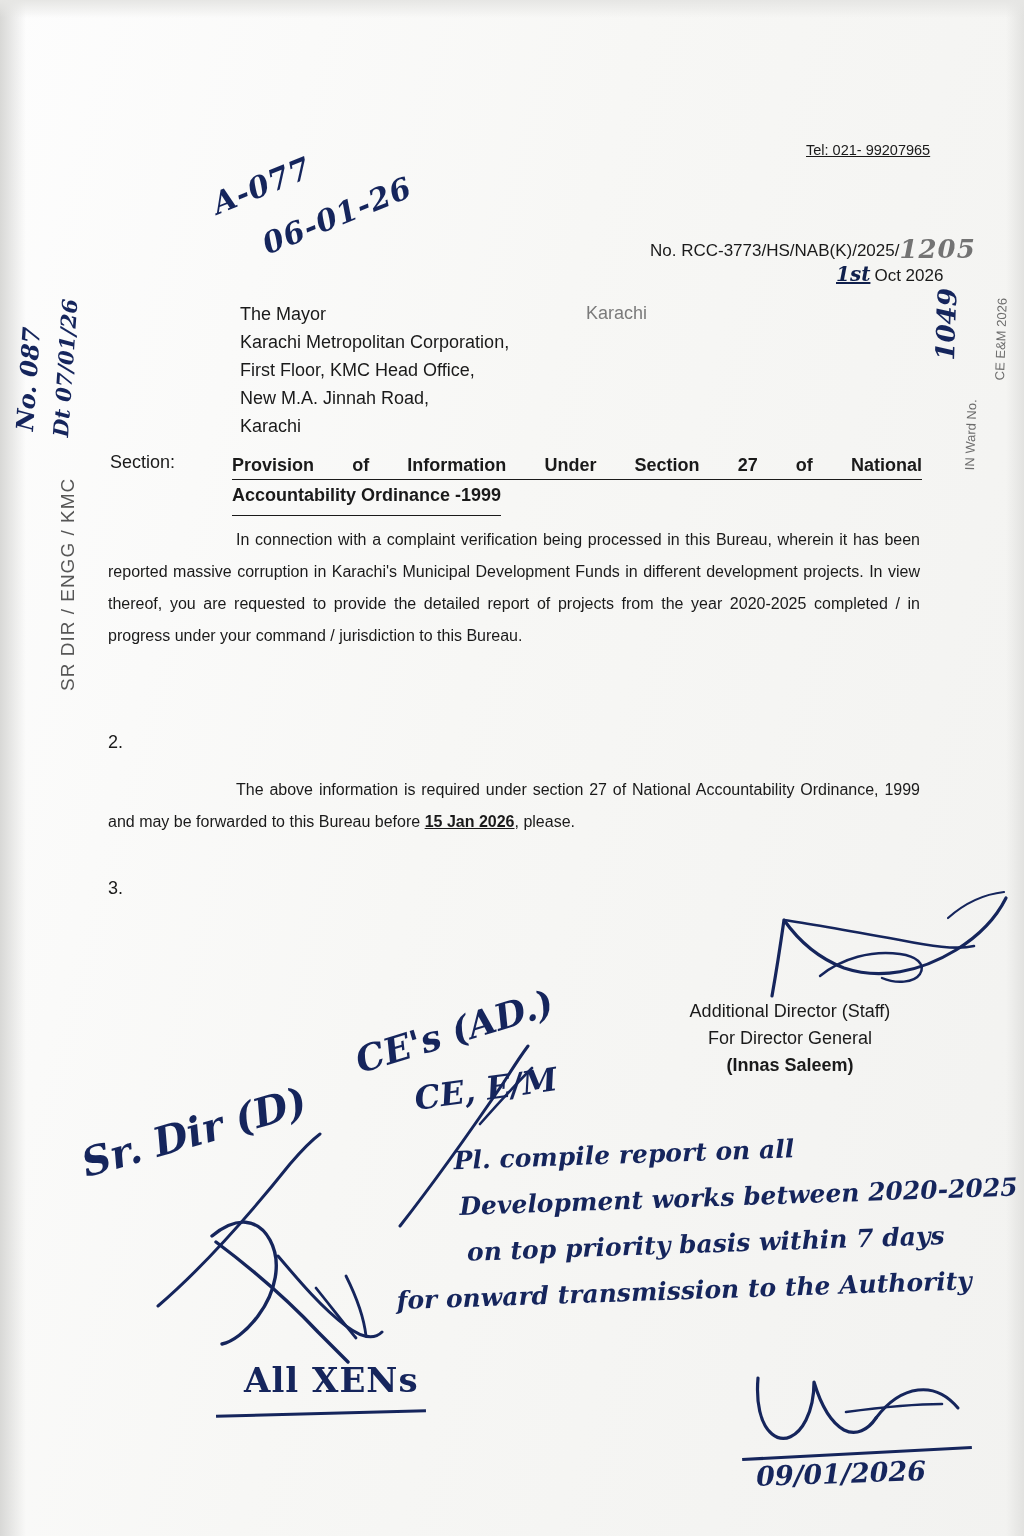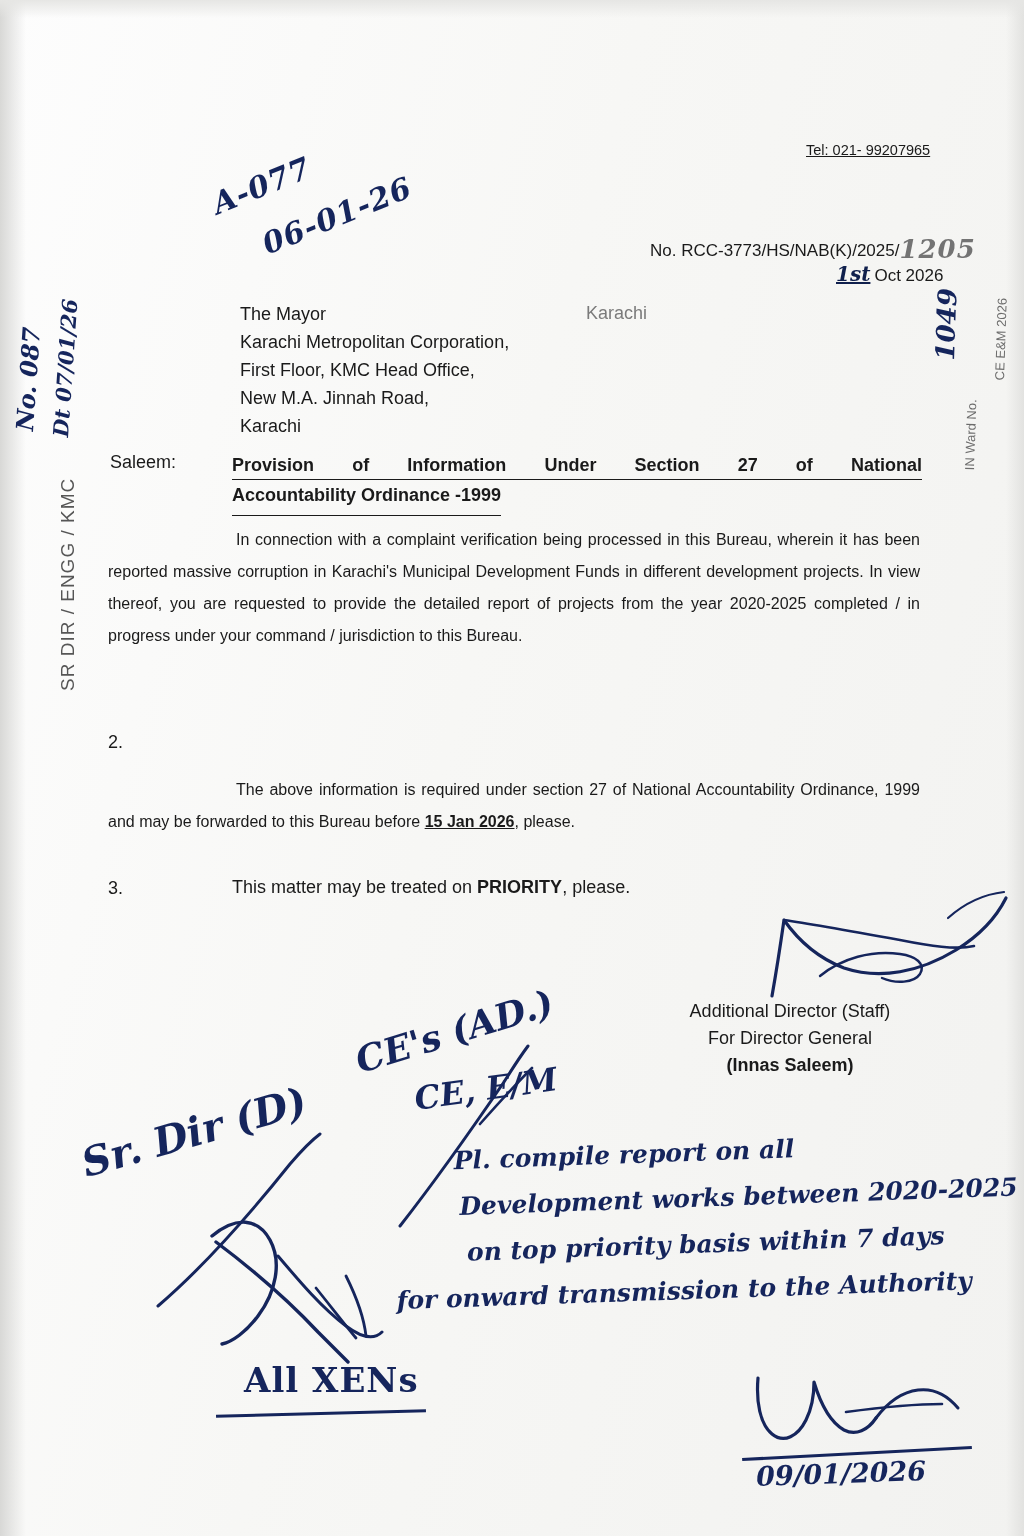--- a/index.html
+++ b/index.html
@@ -407,42 +407,41 @@
 
   <div id="addressee">
     <div>The Mayor</div>
     <div>Karachi Metropolitan Corporation,</div>
     <div>First Floor, KMC Head Office,</div>
     <div>New M.A. Jinnah Road,</div>
     <div>Karachi</div>
   </div>
   <div id="addressee-city-note">Karachi</div>
 
-  <div id="subject-label">Saleem:</div>
+  <div id="subject-label">Section:</div>
   <div id="subject-text">
     <div id="subject-l1">
       <span>Provision</span>
       <span>of</span>
       <span>Information</span>
       <span>Under</span>
       <span>Section</span>
       <span>27</span>
       <span>of</span>
       <span>National</span>
     </div>
     <span id="subject-l2">Accountability Ordinance -1999</span>
   </div>
 
   <div class="para" id="para1">In connection with a complaint verification being processed in this Bureau, wherein it has been reported massive corruption in Karachi's Municipal Development Funds in different development projects. In view thereof, you are requested to provide the detailed report of projects from the year 2020-2025 completed / in progress under your command / jurisdiction to this Bureau.</div>
 
   <div id="para2-num">2.</div>
   <div class="para" id="para2"><span>The above information is required under section 27 of National Accountability Ordinance, 1999 and may be forwarded to this Bureau before </span><span class="bold-u">15 Jan 2026</span><span>, please.</span></div>
 
   <div id="para3-num">3.</div>
-  <div id="para3"><span>This matter may be treated on </span><span class="bold">PRIORITY</span><span>, please.</span></div>
 
   <svg class="sig" style="left:760px; top:884px;" width="260" height="120" viewBox="0 0 260 120">
     <path class="stroke" stroke-width="3.2" d="M12 112 C 18 78, 22 50, 24 36 C 38 56, 58 74, 84 84 C 120 96, 160 88, 196 66 C 222 50, 238 30, 246 14"></path>
     <path class="stroke" stroke-width="2.6" d="M24 36 C 52 40, 96 48, 140 56 C 170 62, 196 66, 214 62"></path>
     <path class="stroke" stroke-width="2.4" d="M60 92 C 82 74, 112 66, 140 70 C 156 72, 166 80, 160 90 C 154 99, 136 100, 122 94"></path>
     <path class="stroke" stroke-width="2.2" d="M188 34 C 206 18, 226 10, 244 8"></path>
   </svg>
 
   <div id="signblock">
     <div>Additional Director (Staff)</div>

